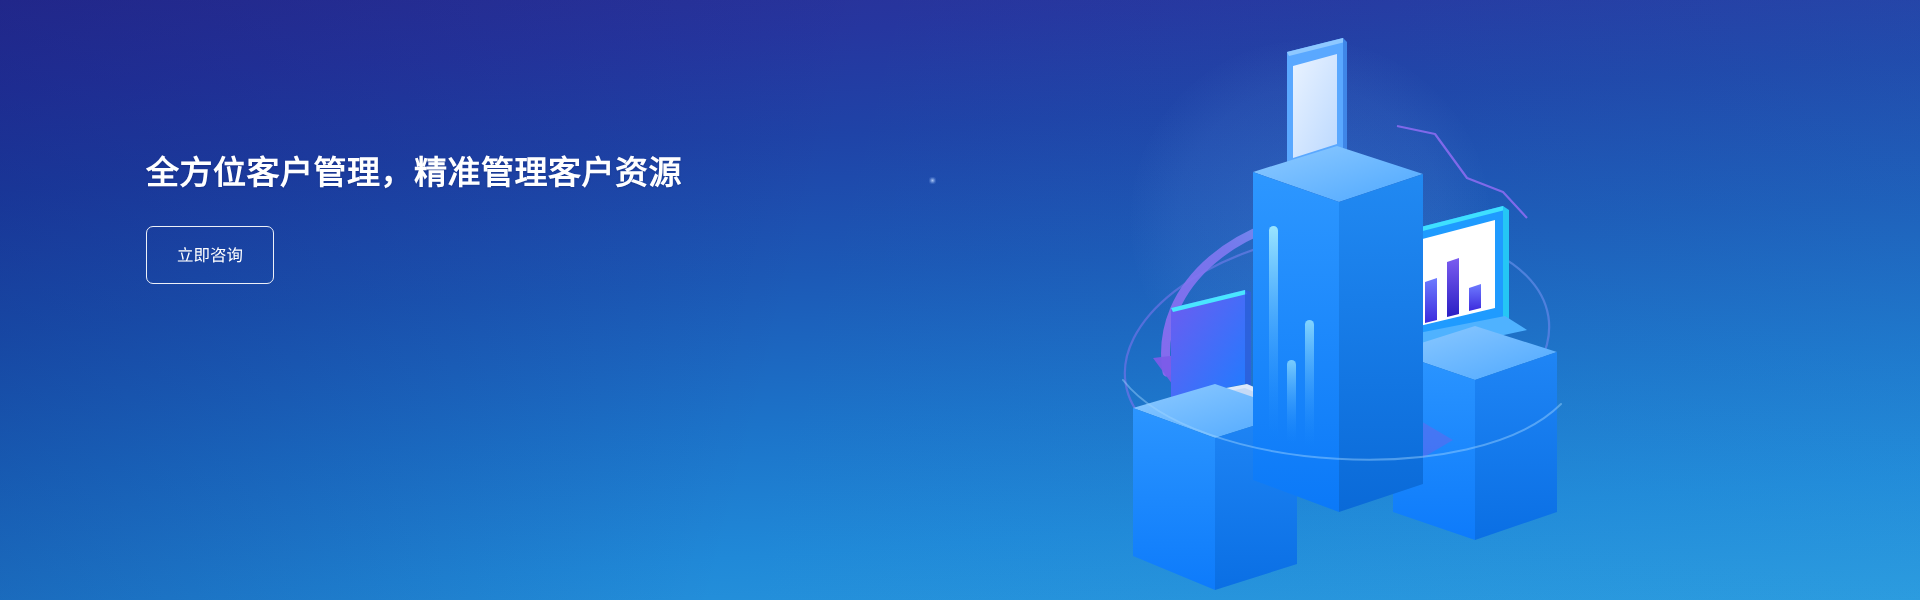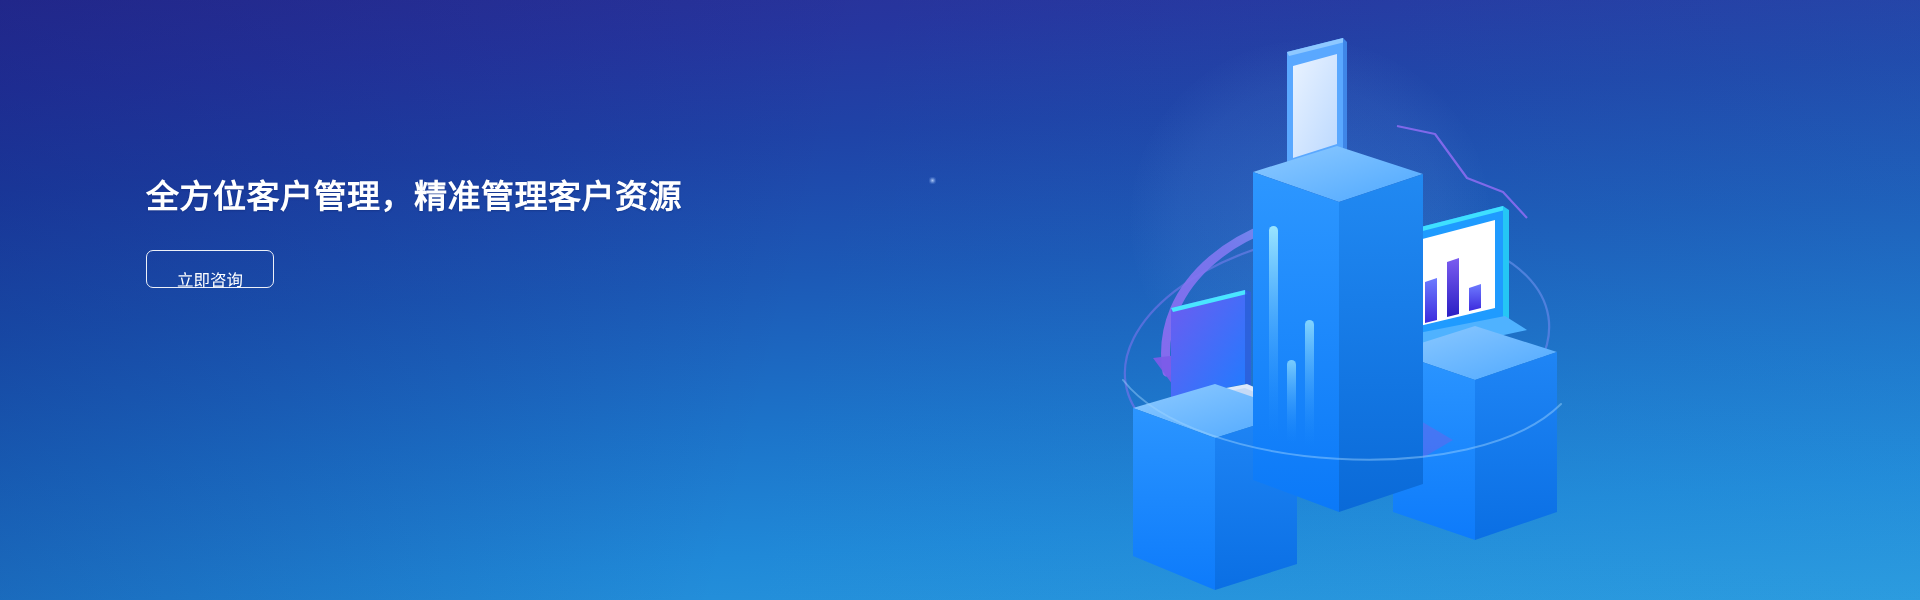--- a/index.html
+++ b/index.html
@@ -40,21 +40,21 @@
     pointer-events:none;
   }
   .sparkle{
     position:absolute;left:929px;top:177px;width:7px;height:7px;
     background:radial-gradient(circle,rgba(190,215,255,.85) 0%,rgba(150,190,255,.18) 60%,rgba(150,190,255,0) 100%);
     border-radius:2px;
   }
 
   
   .copy{
-    position:absolute;left:146px;top:176px;width:640px;
+    position:absolute;left:146px;top:152px;width:640px;
   }
   .headline{
     margin:0;
     font-size:33px;
     font-weight:700;
     letter-spacing:.5px;
     line-height:1.25;
     color:#ffffff;
     text-shadow:0 1px 2px rgba(10,25,80,.25);
   }
@@ -62,22 +62,22 @@
     margin:20px 0 0 0;
     font-size:16.5px;
     line-height:1.55;
     color:#eaf1fc;
     width:595px;
     font-weight:400;
   }
   .cta{
     display:inline-block;
     margin-top:33px;
-    padding:8px 30px;
-    height:38px;line-height:42px;
+    padding:0 30px;
+    height:58px;line-height:42px;
     border:1.6px solid rgba(255,255,255,.92);
     border-radius:7px;
     color:#ffffff;
     font-size:16.5px;
     background:transparent;
     cursor:pointer;
     box-sizing:border-box;
     font-family:inherit;
   }
 

